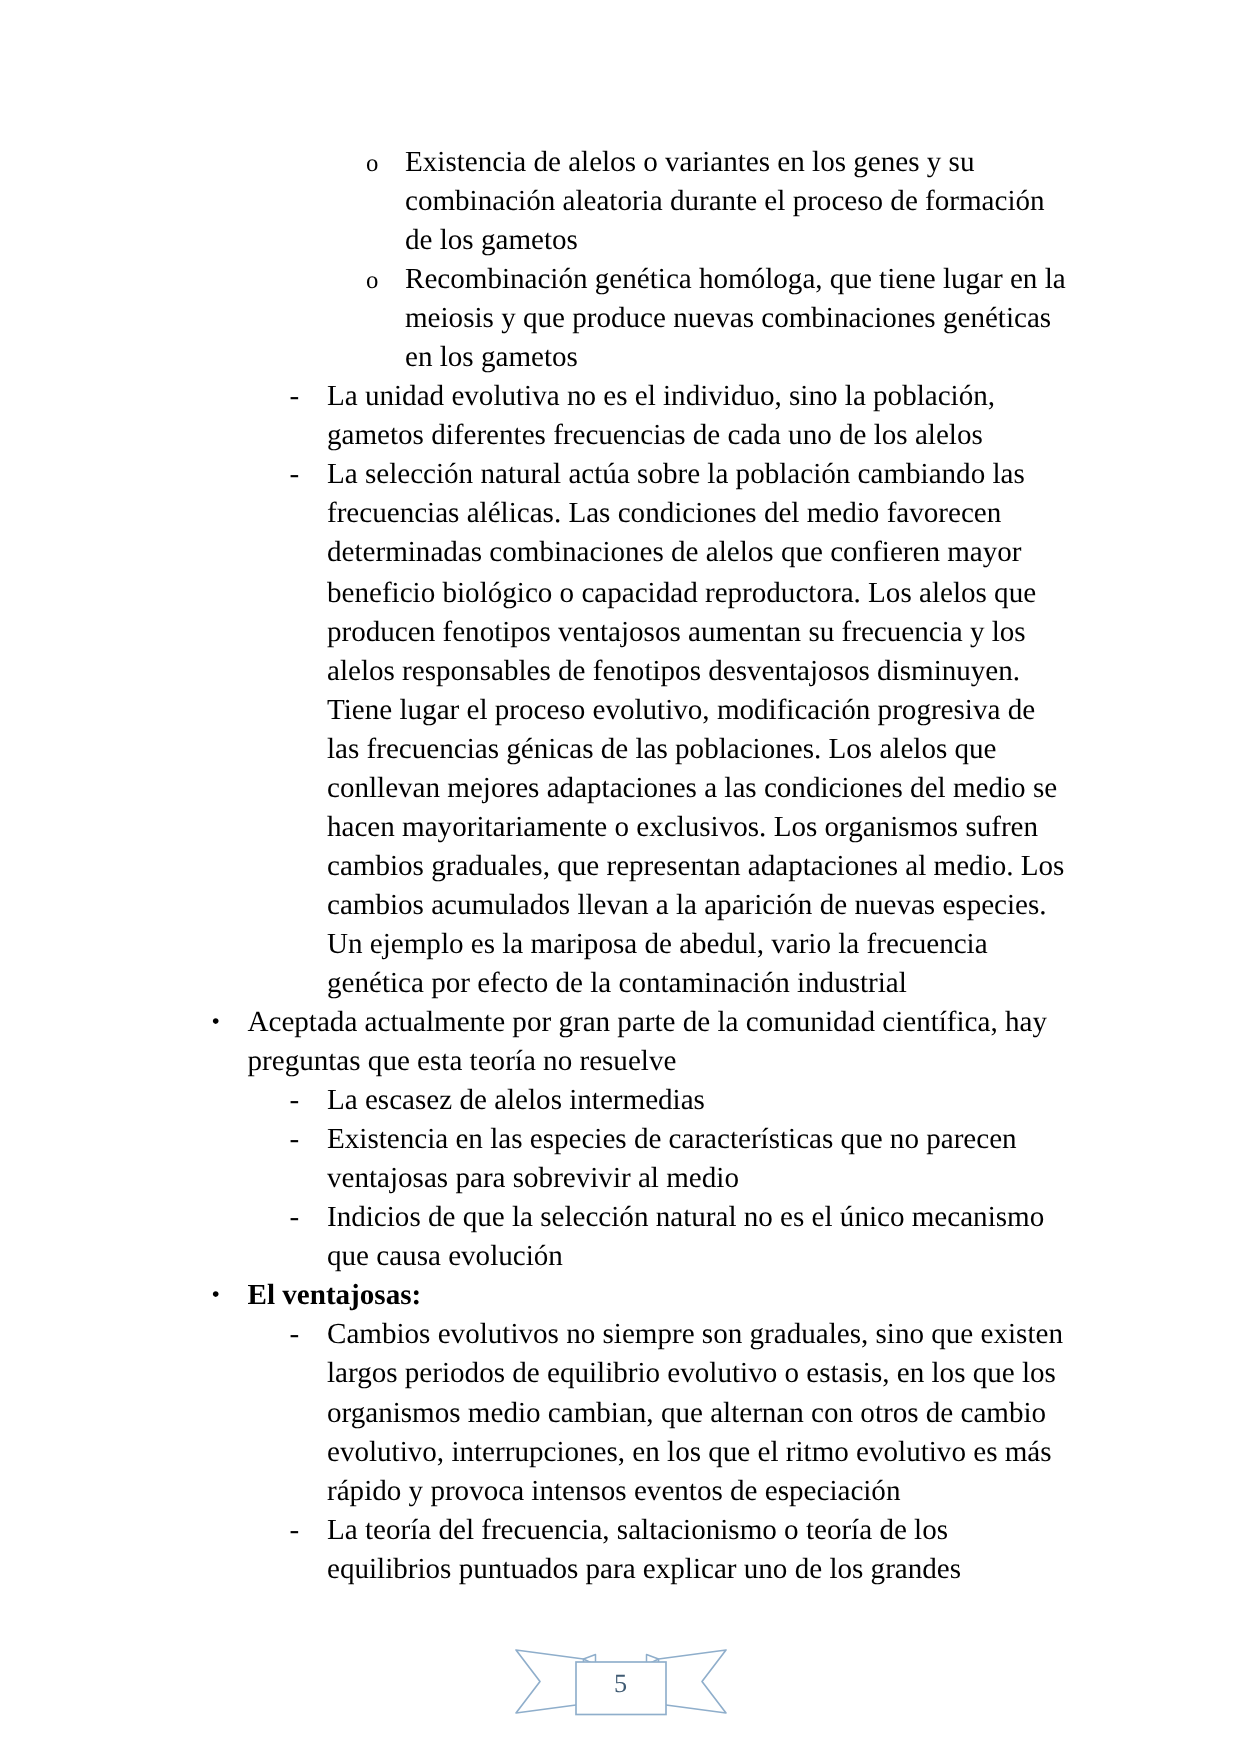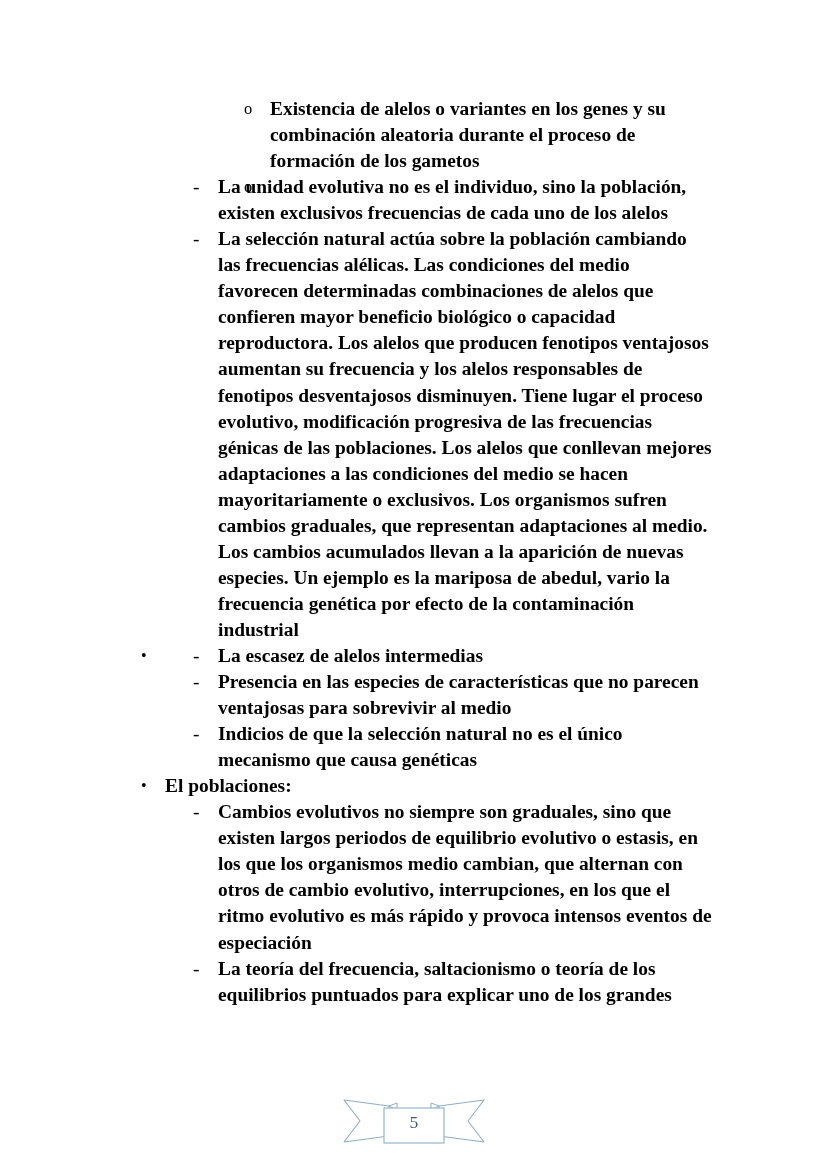--- a/index.html
+++ b/index.html
@@ -40,21 +40,20 @@
   .item .marker {
     position: absolute;
     top: 0;
     display: block;
     text-align: left;
     font-size: 19.4px;
     line-height: 26.05px;
   }
   .item .body {
     display: block;
-    font-weight: bold;
   }
 
   
   .lvl1 {
     padding-left: 165px;
     padding-right: 118px;
   }
   .lvl1 > .marker {
     left: 141px;
     font-size: 16px;
@@ -121,47 +120,49 @@
 
 <div class="page">
 
   <div class="content">
       <div class="item lvl3">
         <span class="marker">o</span>
         <span class="body">Existencia de alelos o variantes en los genes y su combinación aleatoria durante el proceso de formación de los gametos</span>
       </div>
       <div class="item lvl3">
         <span class="marker">o</span>
+        <span class="body">Recombinación genética homóloga, que tiene lugar en la meiosis y que produce nuevas combinaciones genéticas en los gametos</span>
       </div>
       <div class="item lvl2">
         <span class="marker">-</span>
-        <span class="body">La unidad evolutiva no es el individuo, sino la población, existen exclusivos frecuencias de cada uno de los alelos</span>
+        <span class="body">La unidad evolutiva no es el individuo, sino la población, gametos diferentes frecuencias de cada uno de los alelos</span>
       </div>
       <div class="item lvl2">
         <span class="marker">-</span>
         <span class="body">La selección natural actúa sobre la población cambiando las frecuencias alélicas. Las condiciones del medio favorecen determinadas combinaciones de alelos que confieren mayor beneficio biológico o capacidad reproductora. Los alelos que producen fenotipos ventajosos aumentan su frecuencia y los alelos responsables de fenotipos desventajosos disminuyen. Tiene lugar el proceso evolutivo, modificación progresiva de las frecuencias génicas de las poblaciones. Los alelos que conllevan mejores adaptaciones a las condiciones del medio se hacen mayoritariamente o exclusivos. Los organismos sufren cambios graduales, que representan adaptaciones al medio. Los cambios acumulados llevan a la aparición de nuevas especies. Un ejemplo es la mariposa de abedul, vario la frecuencia genética por efecto de la contaminación industrial</span>
       </div>
       <div class="item lvl1">
         <span class="marker">•</span>
+        <span class="body">Aceptada actualmente por gran parte de la comunidad científica, hay preguntas que esta teoría no resuelve</span>
       </div>
       <div class="item lvl2">
         <span class="marker">-</span>
         <span class="body">La escasez de alelos intermedias</span>
       </div>
       <div class="item lvl2">
         <span class="marker">-</span>
-        <span class="body">Presencia en las especies de características que no parecen ventajosas para sobrevivir al medio</span>
+        <span class="body">Existencia en las especies de características que no parecen ventajosas para sobrevivir al medio</span>
       </div>
       <div class="item lvl2">
         <span class="marker">-</span>
-        <span class="body">Indicios de que la selección natural no es el único mecanismo que causa genéticas</span>
+        <span class="body">Indicios de que la selección natural no es el único mecanismo que causa evolución</span>
       </div>
       <div class="item lvl1">
         <span class="marker">•</span>
-        <span class="body bold">El poblaciones:</span>
+        <span class="body bold">El ventajosas:</span>
       </div>
       <div class="item lvl2">
         <span class="marker">-</span>
         <span class="body">Cambios evolutivos no siempre son graduales, sino que existen largos periodos de equilibrio evolutivo o estasis, en los que los organismos medio cambian, que alternan con otros de cambio evolutivo, interrupciones, en los que el ritmo evolutivo es más rápido y provoca intensos eventos de especiación</span>
       </div>
       <div class="item lvl2">
         <span class="marker">-</span>
         <span class="body">La teoría del frecuencia, saltacionismo o teoría de los equilibrios puntuados para explicar uno de los grandes</span>
       </div>
     </div>

